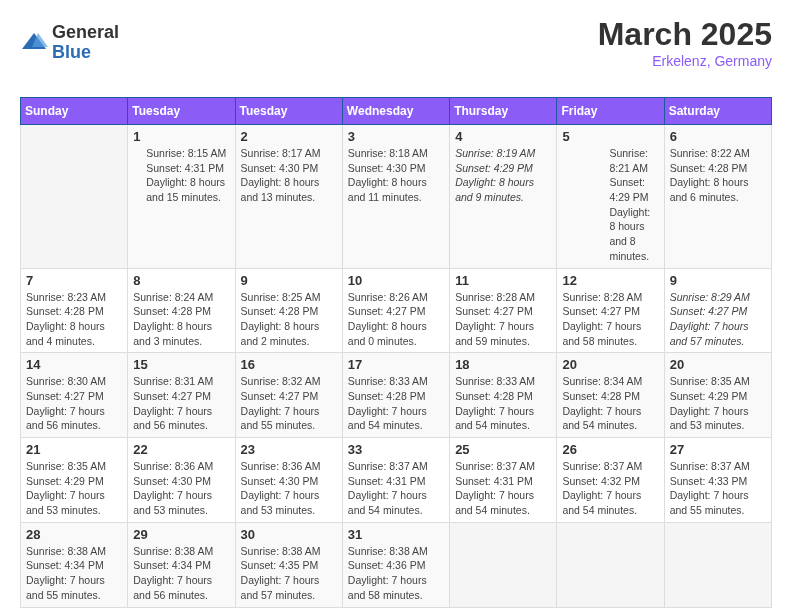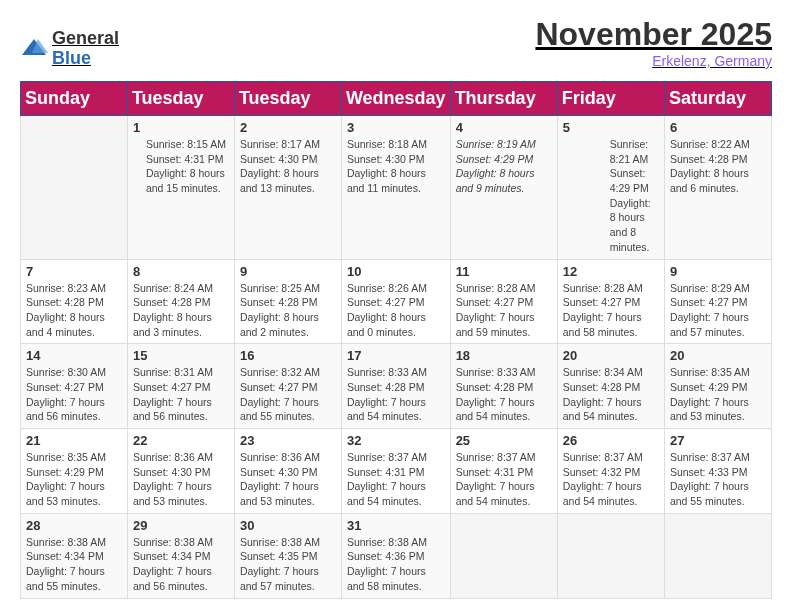--- a/index.html
+++ b/index.html
@@ -6,23 +6,22 @@
     body {
       font-family: Arial, sans-serif;
       background: #fff;
       width: 792px;
       min-height: 612px;
       padding: 16px 20px;
     }
     .header {
       display: flex;
       justify-content: space-between;
-      align-items: flex-end;
-      margin-bottom: 12px;
-      text-decoration: underline;
+      align-items: center;
+      margin-bottom: 28px;
     }
     .logo {
       display: flex;
       align-items: center;
       gap: 4px;
     }
     .logo-text-general {
       font-size: 18px;
       font-weight: bold;
       color: #333;
@@ -49,23 +48,23 @@
     .subtitle {
       font-size: 14px;
       color: #8b5cf6;
     }
     .calendar {
       width: 100%;
       border-collapse: collapse;
       border: 1px solid #ccc;
     }
     .calendar th {
-      background: #be185d;
+      background: #8b5cf6;
       color: #fff;
-      font-size: 18px;
+      font-size: 12px;
       font-weight: bold;
       padding: 6px 4px;
       text-align: left;
       border: 1px solid #1e5a9c;
     }
     .calendar td {
       vertical-align: top;
       padding: 4px 5px;
       border: 1px solid #ddd;
       width: calc(100% / 7);
@@ -108,21 +107,21 @@
     <div>
       <div>
         <span class="logo-text-general">General</span>
       </div>
       <div>
         <span class="logo-text-blue">Blue</span>
       </div>
     </div>
   </div>
   <div class="title-block">
-    <div class="month-title">November 2025</div>
+    <div class="month-title">March 2025</div>
     <div class="subtitle">Erkelenz, Germany</div>
   </div>
 </div>
 
 <table class="calendar">
   <thead>
     <tr>
     <th>Sunday</th>
         <th>Tuesday</th>
         <th>Tuesday</th>
@@ -216,21 +215,21 @@
         </td>
         <td>
           <span class="day-number">12</span>
           <div class="day-info" style="white-space: pre-line;">Sunrise: 8:28 AM
 Sunset: 4:27 PM
 Daylight: 7 hours
 and 58 minutes.</div>
         </td>
         <td>
           <span class="day-number">9</span>
-          <div class="day-info" style="white-space: pre-line;">Sunrise: 8:29 AM
+          <div class="day-info" style="white-space: pre-line; font-style: italic;">Sunrise: 8:29 AM
 Sunset: 4:27 PM
 Daylight: 7 hours
 and 57 minutes.</div>
         </td>
       </tr>
       <tr>
         <td>
           <span class="day-number">14</span>
           <div class="day-info" style="white-space: pre-line;">Sunrise: 8:30 AM
 Sunset: 4:27 PM
@@ -296,21 +295,21 @@
 and 53 minutes.</div>
         </td>
         <td>
           <span class="day-number">23</span>
           <div class="day-info" style="white-space: pre-line;">Sunrise: 8:36 AM
 Sunset: 4:30 PM
 Daylight: 7 hours
 and 53 minutes.</div>
         </td>
         <td>
-          <span class="day-number">32</span>
+          <span class="day-number">33</span>
           <div class="day-info" style="white-space: pre-line;">Sunrise: 8:37 AM
 Sunset: 4:31 PM
 Daylight: 7 hours
 and 54 minutes.</div>
         </td>
         <td>
           <span class="day-number">25</span>
           <div class="day-info" style="white-space: pre-line;">Sunrise: 8:37 AM
 Sunset: 4:31 PM
 Daylight: 7 hours

